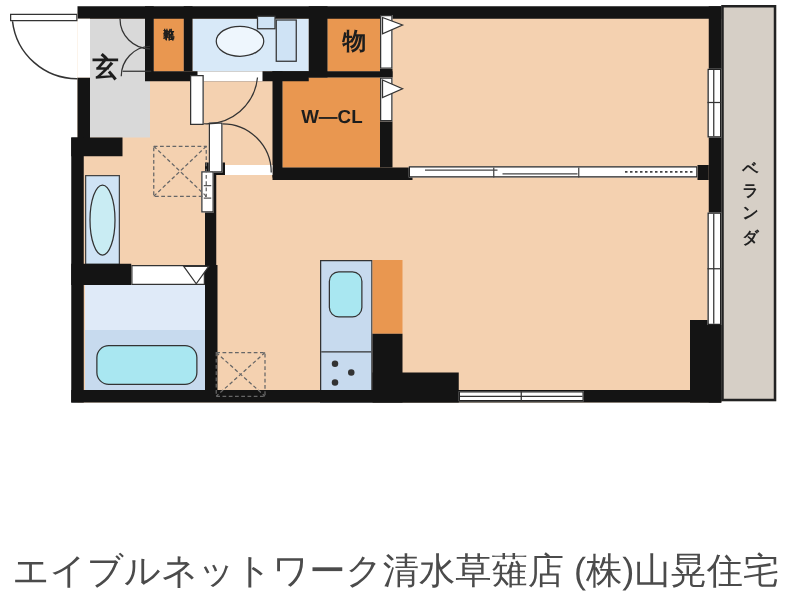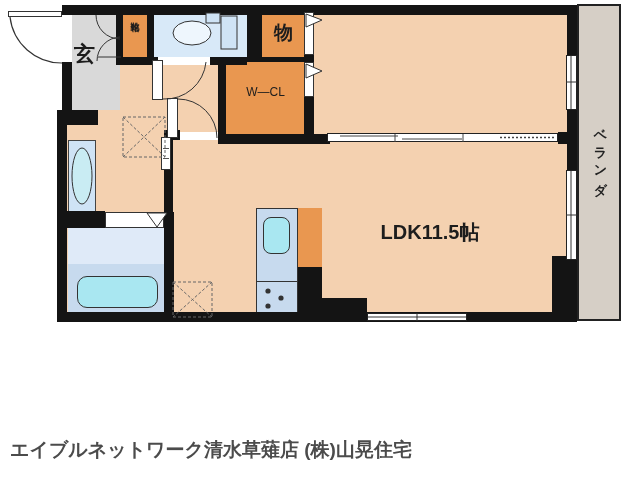--- a/index.html
+++ b/index.html
@@ -132,17 +132,16 @@
     <line x1="340" y1="136" x2="398" y2="136" stroke="#444" stroke-width="1"></line>
     <line x1="402" y1="139" x2="462" y2="139" stroke="#444" stroke-width="1"></line>
     <line x1="395" y1="134" x2="395" y2="142" stroke="#444" stroke-width="1"></line>
     <line x1="463" y1="134" x2="463" y2="142" stroke="#444" stroke-width="1"></line>
     <line x1="500" y1="137.5" x2="556" y2="137.5" stroke="#444" stroke-width="1.5" stroke-dasharray="2,2"></line>
   </svg>
 
   <div class="room-label" style="left:74px;top:40px;font-size:21px;">玄</div>
   <div class="room-label vert" style="left:128px;top:15px;font-size:9px;letter-spacing:1px;font-weight:700;">靴箱</div>
   <div class="room-label" style="left:262px;top:20px;width:43px;font-size:19px;">物</div>
-  <div class="room-label" style="left:226px;top:85px;width:79px;font-size:12px;font-weight:400;">W—CL</div>
-  <div class="room-label" style="left:340px;top:219px;width:180px;font-size:20px;">LDK11.5帖</div>
+  <div class="room-label" style="left:226px;top:85px;width:79px;font-size:15px;font-weight:700;">W—CL</div>
 
-  <div class="abs" style="left:10px;top:437px;width:628px;font-size:19px;font-weight:700;color:var(--title);white-space:nowrap;">エイブルネットワーク清水草薙店 (株)山晃住宅</div>
+  <div class="abs" style="left:10px;top:437px;width:628px;font-size:29px;font-weight:400;color:var(--title);white-space:nowrap;">エイブルネットワーク清水草薙店 (株)山晃住宅</div>
 </div>
 
 </body></html>

